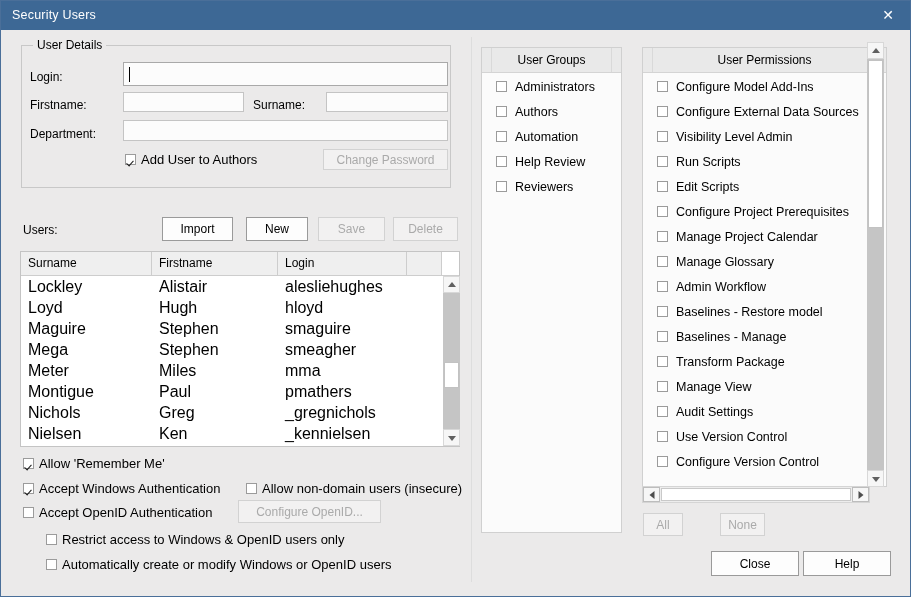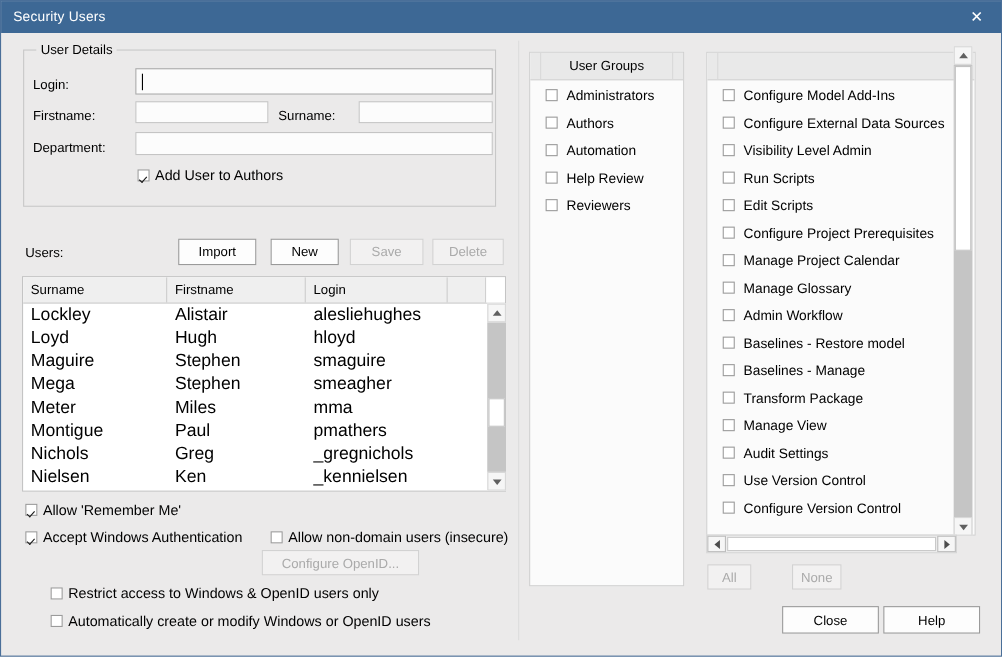--- a/index.html
+++ b/index.html
@@ -115,20 +115,23 @@
   <div class="lbl" style="left:252px;top:97px;">Surname:</div>
   <div class="field" style="left:325px;top:91px;width:122px;height:20px;"></div>
 
   <div class="lbl" style="left:29px;top:126px;">Department:</div>
   <div class="field" style="left:122px;top:119px;width:325px;height:21px;"></div>
 
   <div class="cb checked" style="left:124px;top:151px;">
     <span class="box"></span><span class="txt">Add User to Authors</span>
   </div>
 
+  <div class="btn disabled" style="left:322px;top:148px;width:125px;height:21px;line-height:20px;">
+    <span>Change Password</span>
+  </div>
 
   <div class="lbl" style="left:22px;top:222px;">Users:</div>
 
   <div class="btn" style="left:161px;top:216px;width:71px;height:24px;line-height:23px;">
     <span>Import</span>
   </div>
   <div class="btn" style="left:245px;top:216px;width:62px;height:24px;line-height:23px;">
     <span>New</span>
   </div>
   <div class="btn disabled" style="left:317px;top:216px;width:67px;height:24px;line-height:23px;">
@@ -203,20 +206,23 @@
 
   <div class="cb checked" style="left:22px;top:455px;">
     <span class="box"></span><span class="txt">Allow 'Remember Me'</span>
   </div>
   <div class="cb checked" style="left:22px;top:480px;">
     <span class="box"></span><span class="txt">Accept Windows Authentication</span>
   </div>
   <div class="cb" style="left:245px;top:480px;">
     <span class="box"></span><span class="txt">Allow non-domain users (insecure)</span>
   </div>
+  <div class="cb" style="left:22px;top:504px;">
+    <span class="box"></span><span class="txt">Accept OpenID Authentication</span>
+  </div>
   <div class="btn disabled" style="left:237px;top:499px;width:143px;height:23px;line-height:22px;">
     <span>Configure OpenID...</span>
   </div>
   <div class="cb" style="left:45px;top:531px;">
     <span class="box"></span><span class="txt">Restrict access to Windows &amp; OpenID users only</span>
   </div>
   <div class="cb" style="left:45px;top:556px;">
     <span class="box"></span><span class="txt">Automatically create or modify Windows or OpenID users</span>
   </div>
 
@@ -232,20 +238,21 @@
         <div class="pitem" style="top: 27px;"><span class="box"></span><span>Administrators</span></div>
         <div class="pitem" style="top: 52px;"><span class="box"></span><span>Authors</span></div>
         <div class="pitem" style="top: 77px;"><span class="box"></span><span>Automation</span></div>
         <div class="pitem" style="top: 102px;"><span class="box"></span><span>Help Review</span></div>
         <div class="pitem" style="top: 127px;"><span class="box"></span><span>Reviewers</span></div>
       </div>
   </div>
 
   <div class="panel" style="left:641px;top:46px;width:245px;height:440px;">
     <div class="panelhead">
+      <div class="ptitle">User Permissions</div>
       <div class="grip" style="left:9px;"></div>
       <div class="grip" style="right:9px;"></div>
     </div>
     <div id="perm-items">
         <div class="pitem" style="top: 27px;"><span class="box"></span><span>Configure Model Add-Ins</span></div>
         <div class="pitem" style="top: 52px;"><span class="box"></span><span>Configure External Data Sources</span></div>
         <div class="pitem" style="top: 77px;"><span class="box"></span><span>Visibility Level Admin</span></div>
         <div class="pitem" style="top: 102px;"><span class="box"></span><span>Run Scripts</span></div>
         <div class="pitem" style="top: 127px;"><span class="box"></span><span>Edit Scripts</span></div>
         <div class="pitem" style="top: 152px;"><span class="box"></span><span>Configure Project Prerequisites</span></div>

